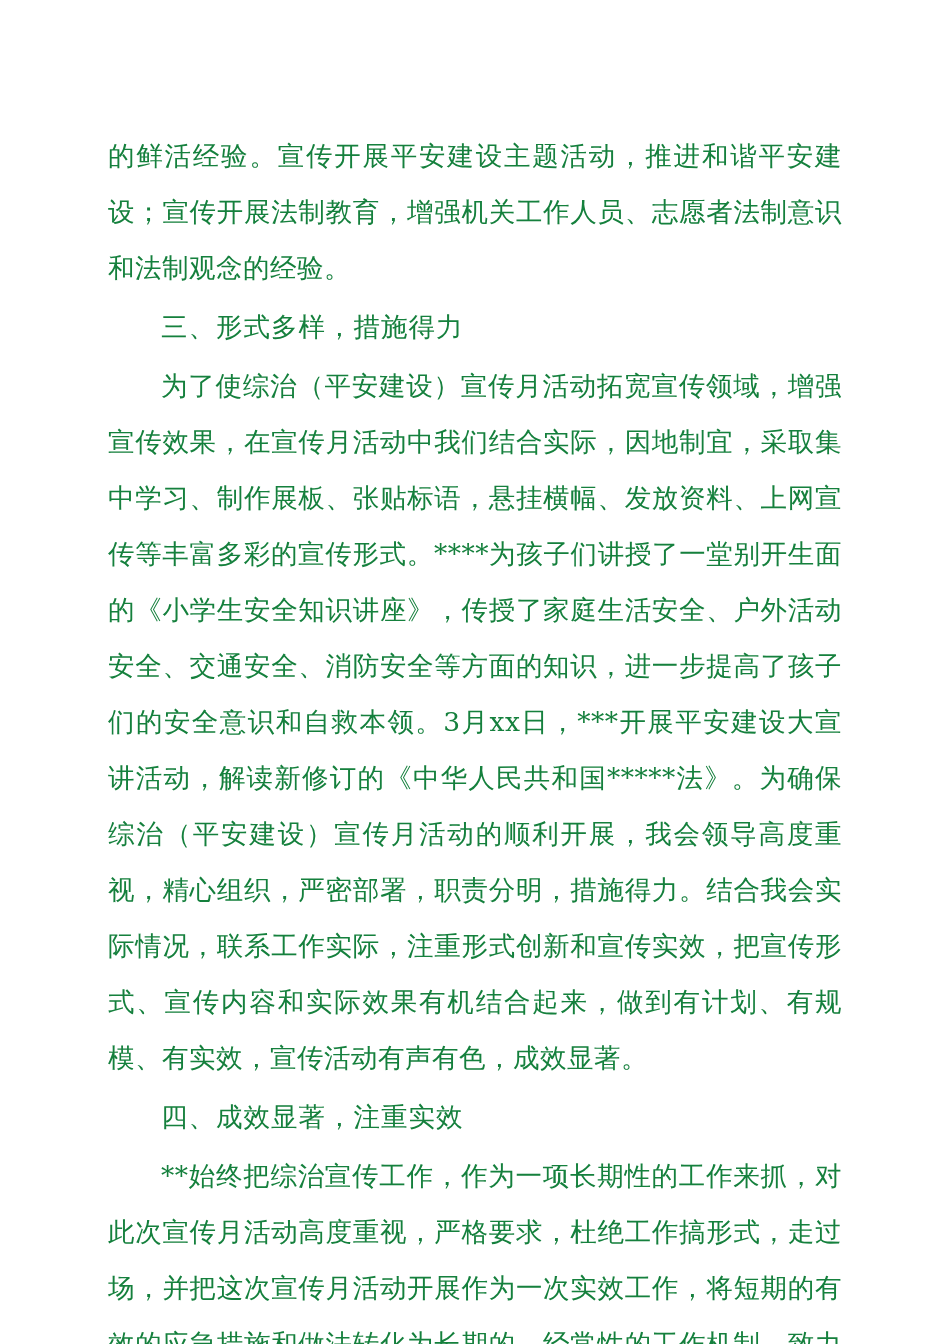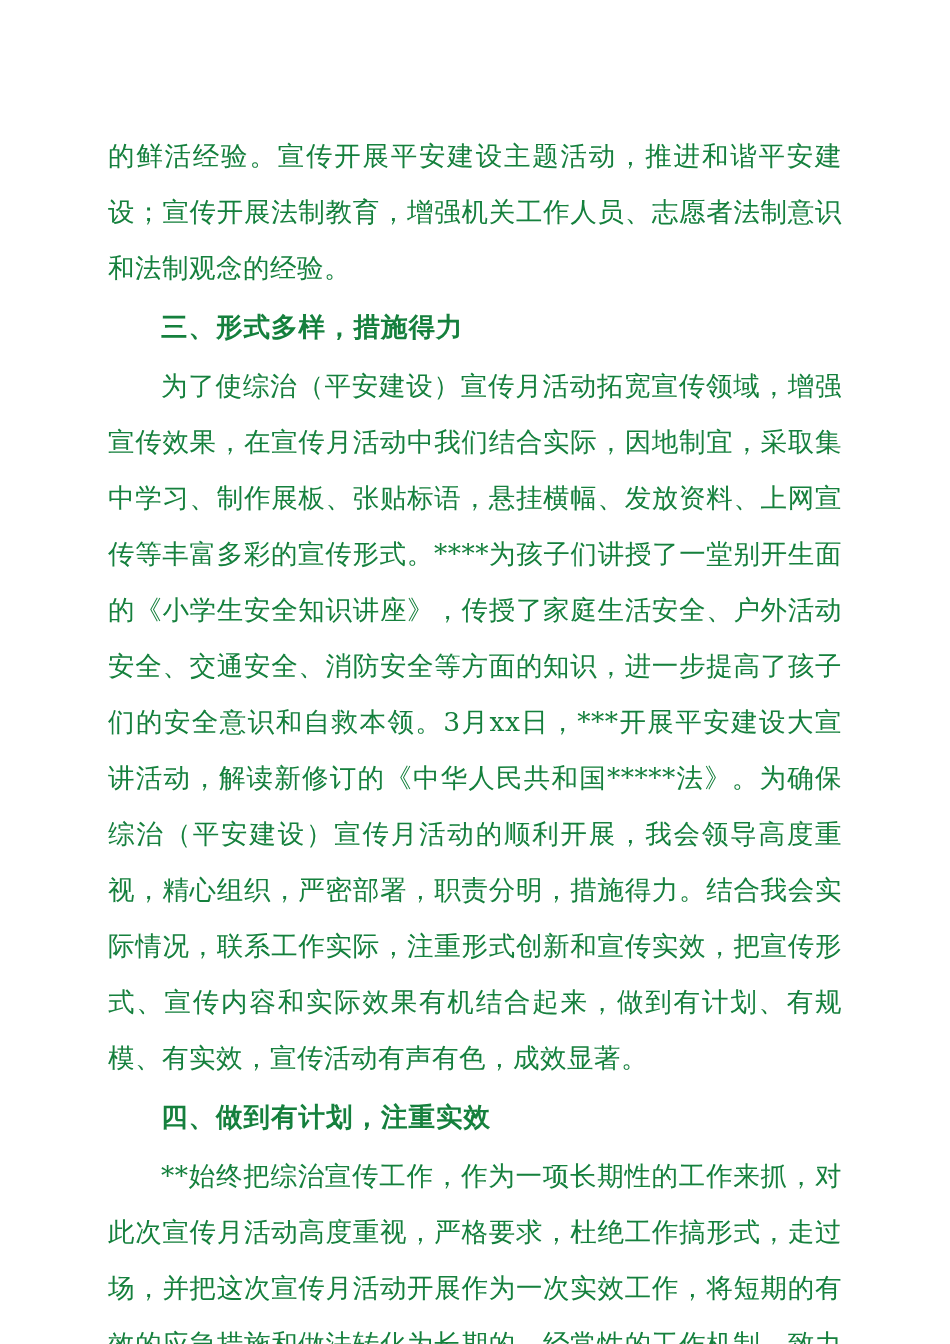--- a/index.html
+++ b/index.html
@@ -30,36 +30,36 @@
     text-indent: 2em;
     letter-spacing: 0.5px;
   }
   p.para.noindent {
     text-indent: 0;
   }
   h2.heading {
     margin: 0;
     font-size: 26.5px;
     line-height: 62px;
-    font-weight: bold;
+    font-weight: normal;
     text-indent: 2em;
     font-family: "DejaVu Sans", "Liberation Sans", sans-serif;
     letter-spacing: 1px;
   }
 </style>
 </head>
 <body>
 
 <div class="page">
   <div class="doc-body">
 
     <p class="para noindent">的鲜活经验。宣传开展平安建设主题活动，推进和谐平安建设；宣传开展法制教育，增强机关工作人员、志愿者法制意识和法制观念的经验。</p>
 
     <h2 class="heading">三、形式多样，措施得力</h2>
 
     <p class="para">为了使综治（平安建设）宣传月活动拓宽宣传领域，增强宣传效果，在宣传月活动中我们结合实际，因地制宜，采取集中学习、制作展板、张贴标语，悬挂横幅、发放资料、上网宣传等丰富多彩的宣传形式。****为孩子们讲授了一堂别开生面的《小学生安全知识讲座》，传授了家庭生活安全、户外活动安全、交通安全、消防安全等方面的知识，进一步提高了孩子们的安全意识和自救本领。3月xx日，***开展平安建设大宣讲活动，解读新修订的《中华人民共和国*****法》。为确保综治（平安建设）宣传月活动的顺利开展，我会领导高度重视，精心组织，严密部署，职责分明，措施得力。结合我会实际情况，联系工作实际，注重形式创新和宣传实效，把宣传形式、宣传内容和实际效果有机结合起来，做到有计划、有规模、有实效，宣传活动有声有色，成效显著。</p>
 
-    <h2 class="heading">四、做到有计划，注重实效</h2>
+    <h2 class="heading">四、成效显著，注重实效</h2>
 
     <p class="para">**始终把综治宣传工作，作为一项长期性的工作来抓，对此次宣传月活动高度重视，严格要求，杜绝工作搞形式，走过场，并把这次宣传月活动开展作为一次实效工作，将短期的有效的应急措施和做法转化为长期的、经常性的工作机制，致力于培养机关干部、志愿者的法律意识、安全意识、规范行为和文明</p>
 
   </div>
 </div>
 
 </body></html>

